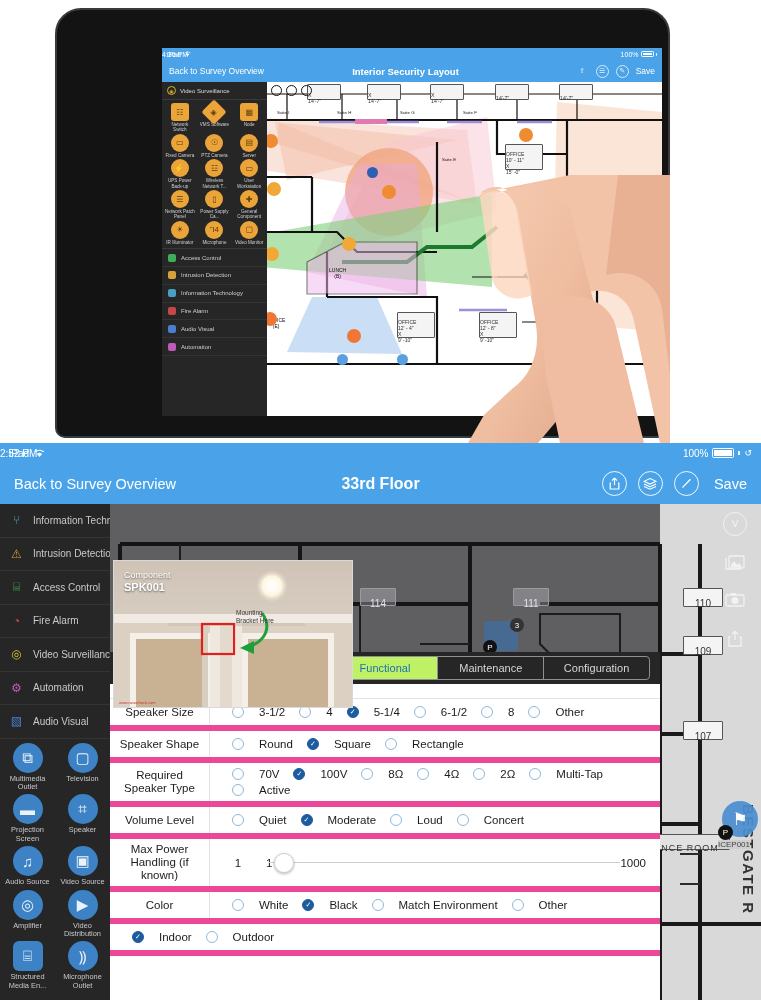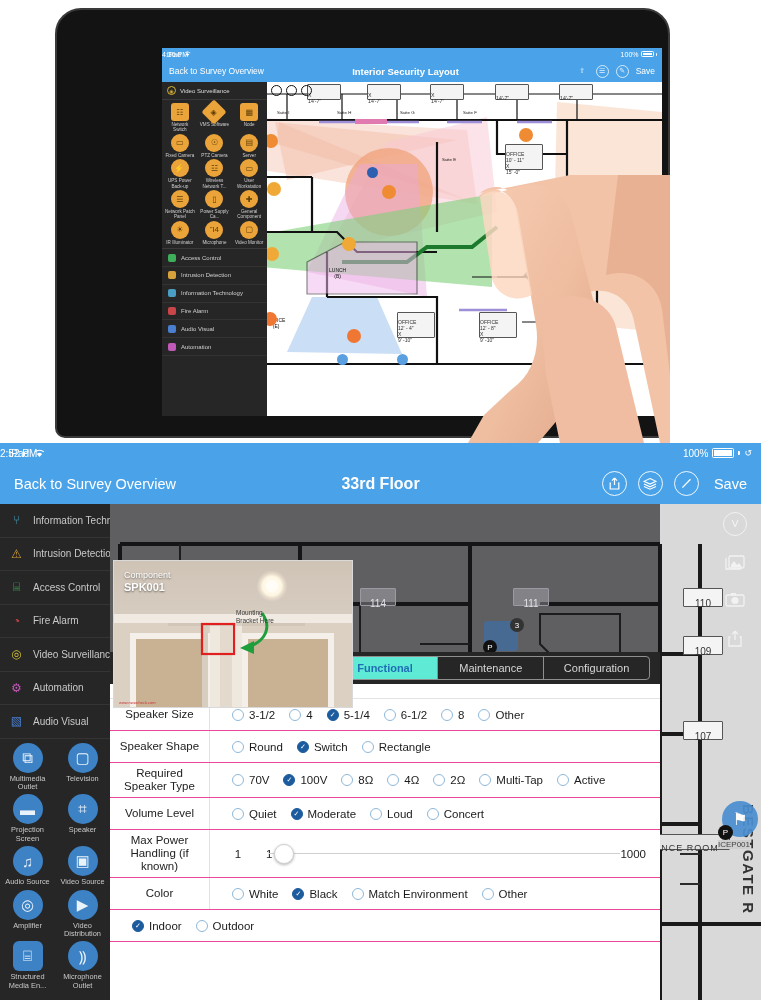--- a/index.html
+++ b/index.html
@@ -166,31 +166,31 @@
   
   #form-card { position:absolute; left:110px; top:148px; width:550px;
     bottom:0; background:#fff; }
   .tabbar { height:32px; background:#262626; display:flex; align-items:center;
     padding:0 10px; }
   .tabbar .tabs { flex:1; display:flex; border:1px solid #8f8f8f;
     border-radius:4px; overflow:hidden; height:24px; }
   .tab { flex:1; display:flex; align-items:center; justify-content:center;
     font-size:11px; color:#d6d6d6; border-right:1px solid #8f8f8f; }
   .tab:last-child { border-right:none; }
-  .tab.active { background:#5eead4; color:#1f6fb5; font-weight:bold; }
+  .tab.active { background:#bef264; color:#1f6fb5; font-weight:normal; }
   .rows { position:absolute; left:0; right:0; top:32px; bottom:0;
     background:#fff; overflow:hidden; }
-  .row { display:flex; border-bottom:1px solid #ec4899; min-height:32px; }
+  .row { display:flex; border-bottom:6px solid #ec4899; min-height:32px; }
   .row.partial { min-height:14px; border-bottom:1px solid #e3e3e3; }
   .row-label { width:100px; flex:none; display:flex; align-items:center;
     justify-content:center; text-align:center; font-size:11.5px; color:#222;
     padding:4px 6px; border-right:1px solid #e3e3e3; line-height:13px; }
   .row-opts { flex:1; display:flex; flex-wrap:wrap; align-items:center;
     padding:5px 8px 5px 22px; gap:4px 14px; }
-  .opt { display:flex; align-items:flex-end; gap:5px; font-size:11.5px;
+  .opt { display:flex; align-items:flex-end; gap:15px; font-size:11.5px;
     color:#1b1b1b; }
   .radio { width:12px; height:12px; border-radius:50%; border:1.3px solid #8fb8da;
     flex:none; display:flex; align-items:center; justify-content:center; }
   .radio.sel { background:#1c5c9e; border-color:#1c5c9e; color:#fff;
     font-size:7px; }
   .slider-wrap { flex:1; display:flex; align-items:center;
     padding:5px 14px 5px 8px; gap:8px; font-size:11.5px; color:#222; }
   .s-min { width:40px; text-align:center; }
   .s-track-wrap { flex:1; display:flex; align-items:center; position:relative; }
   .s-label-left { font-size:11.5px; margin-right:-3px; }
@@ -790,21 +790,21 @@
           </div>
           <div class="row">
             <div class="row-label">Speaker Shape</div>
             <div class="row-opts">
               <div class="opt">
                 <span class="radio"></span>
                 <span>Round</span>
               </div>
               <div class="opt">
                 <span class="radio sel">✓</span>
-                <span>Switch</span>
+                <span>Square</span>
               </div>
               <div class="opt">
                 <span class="radio"></span>
                 <span>Rectangle</span>
               </div>
             </div>
           </div>
           <div class="row">
             <div class="row-label">Required Speaker Type</div>
             <div class="row-opts">

